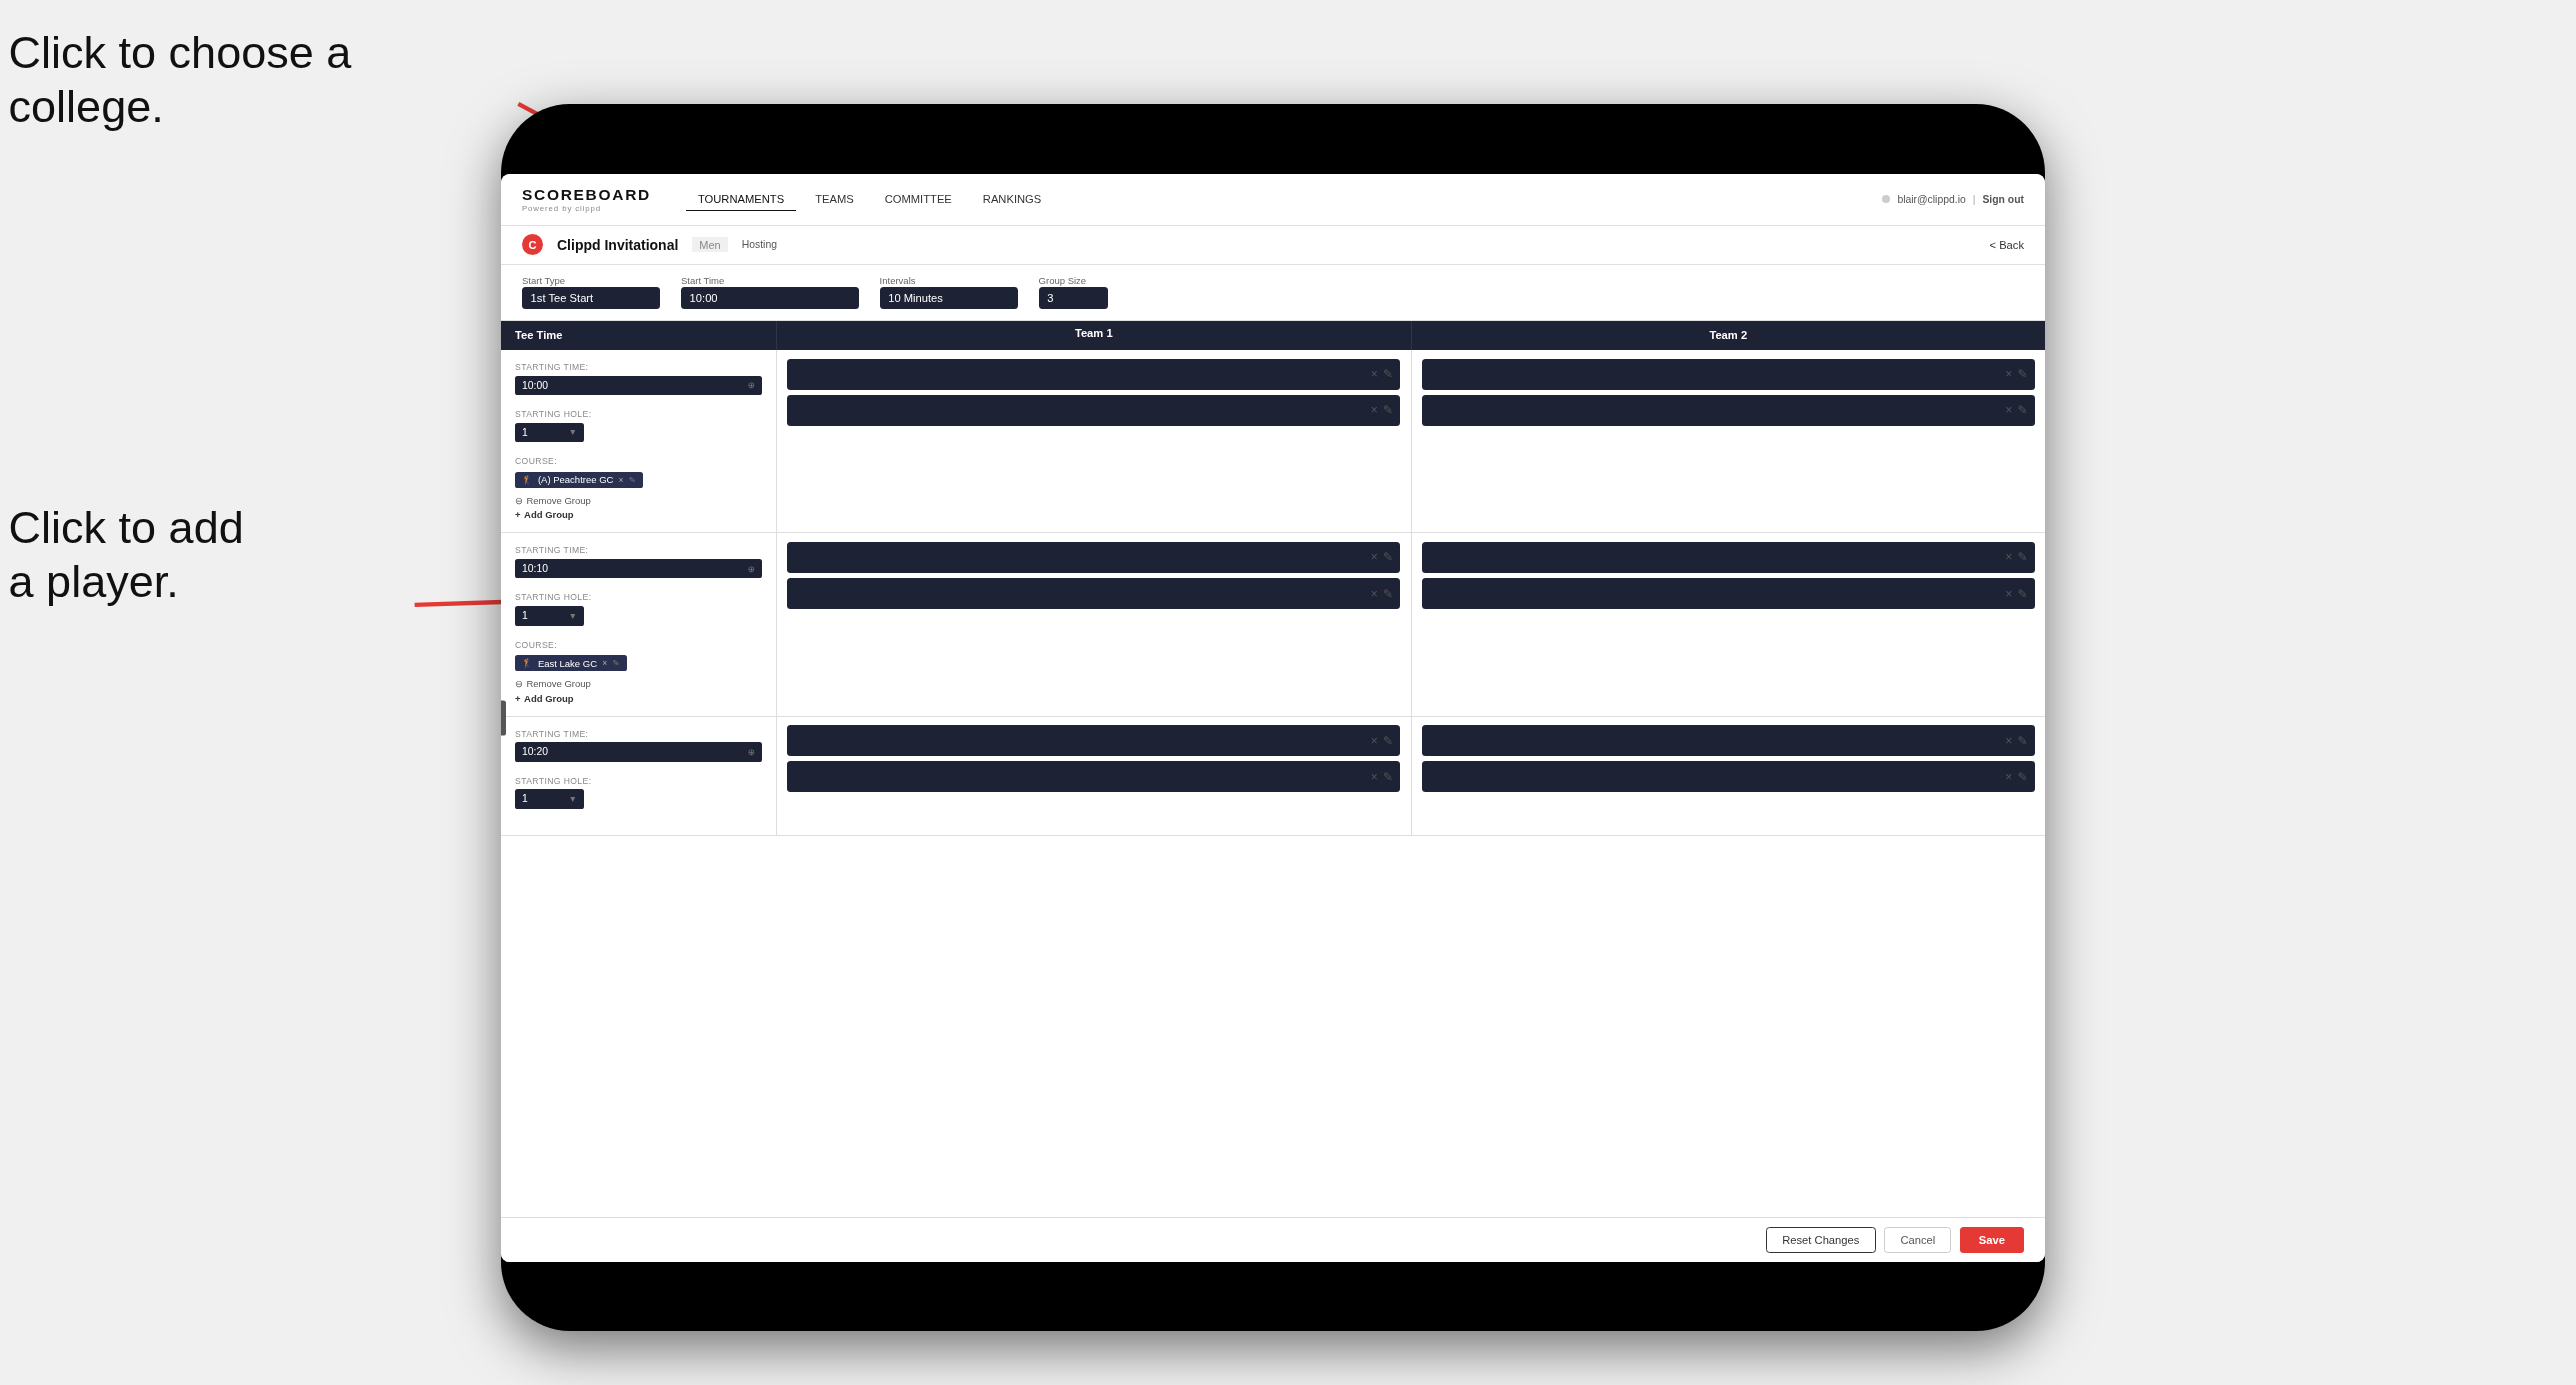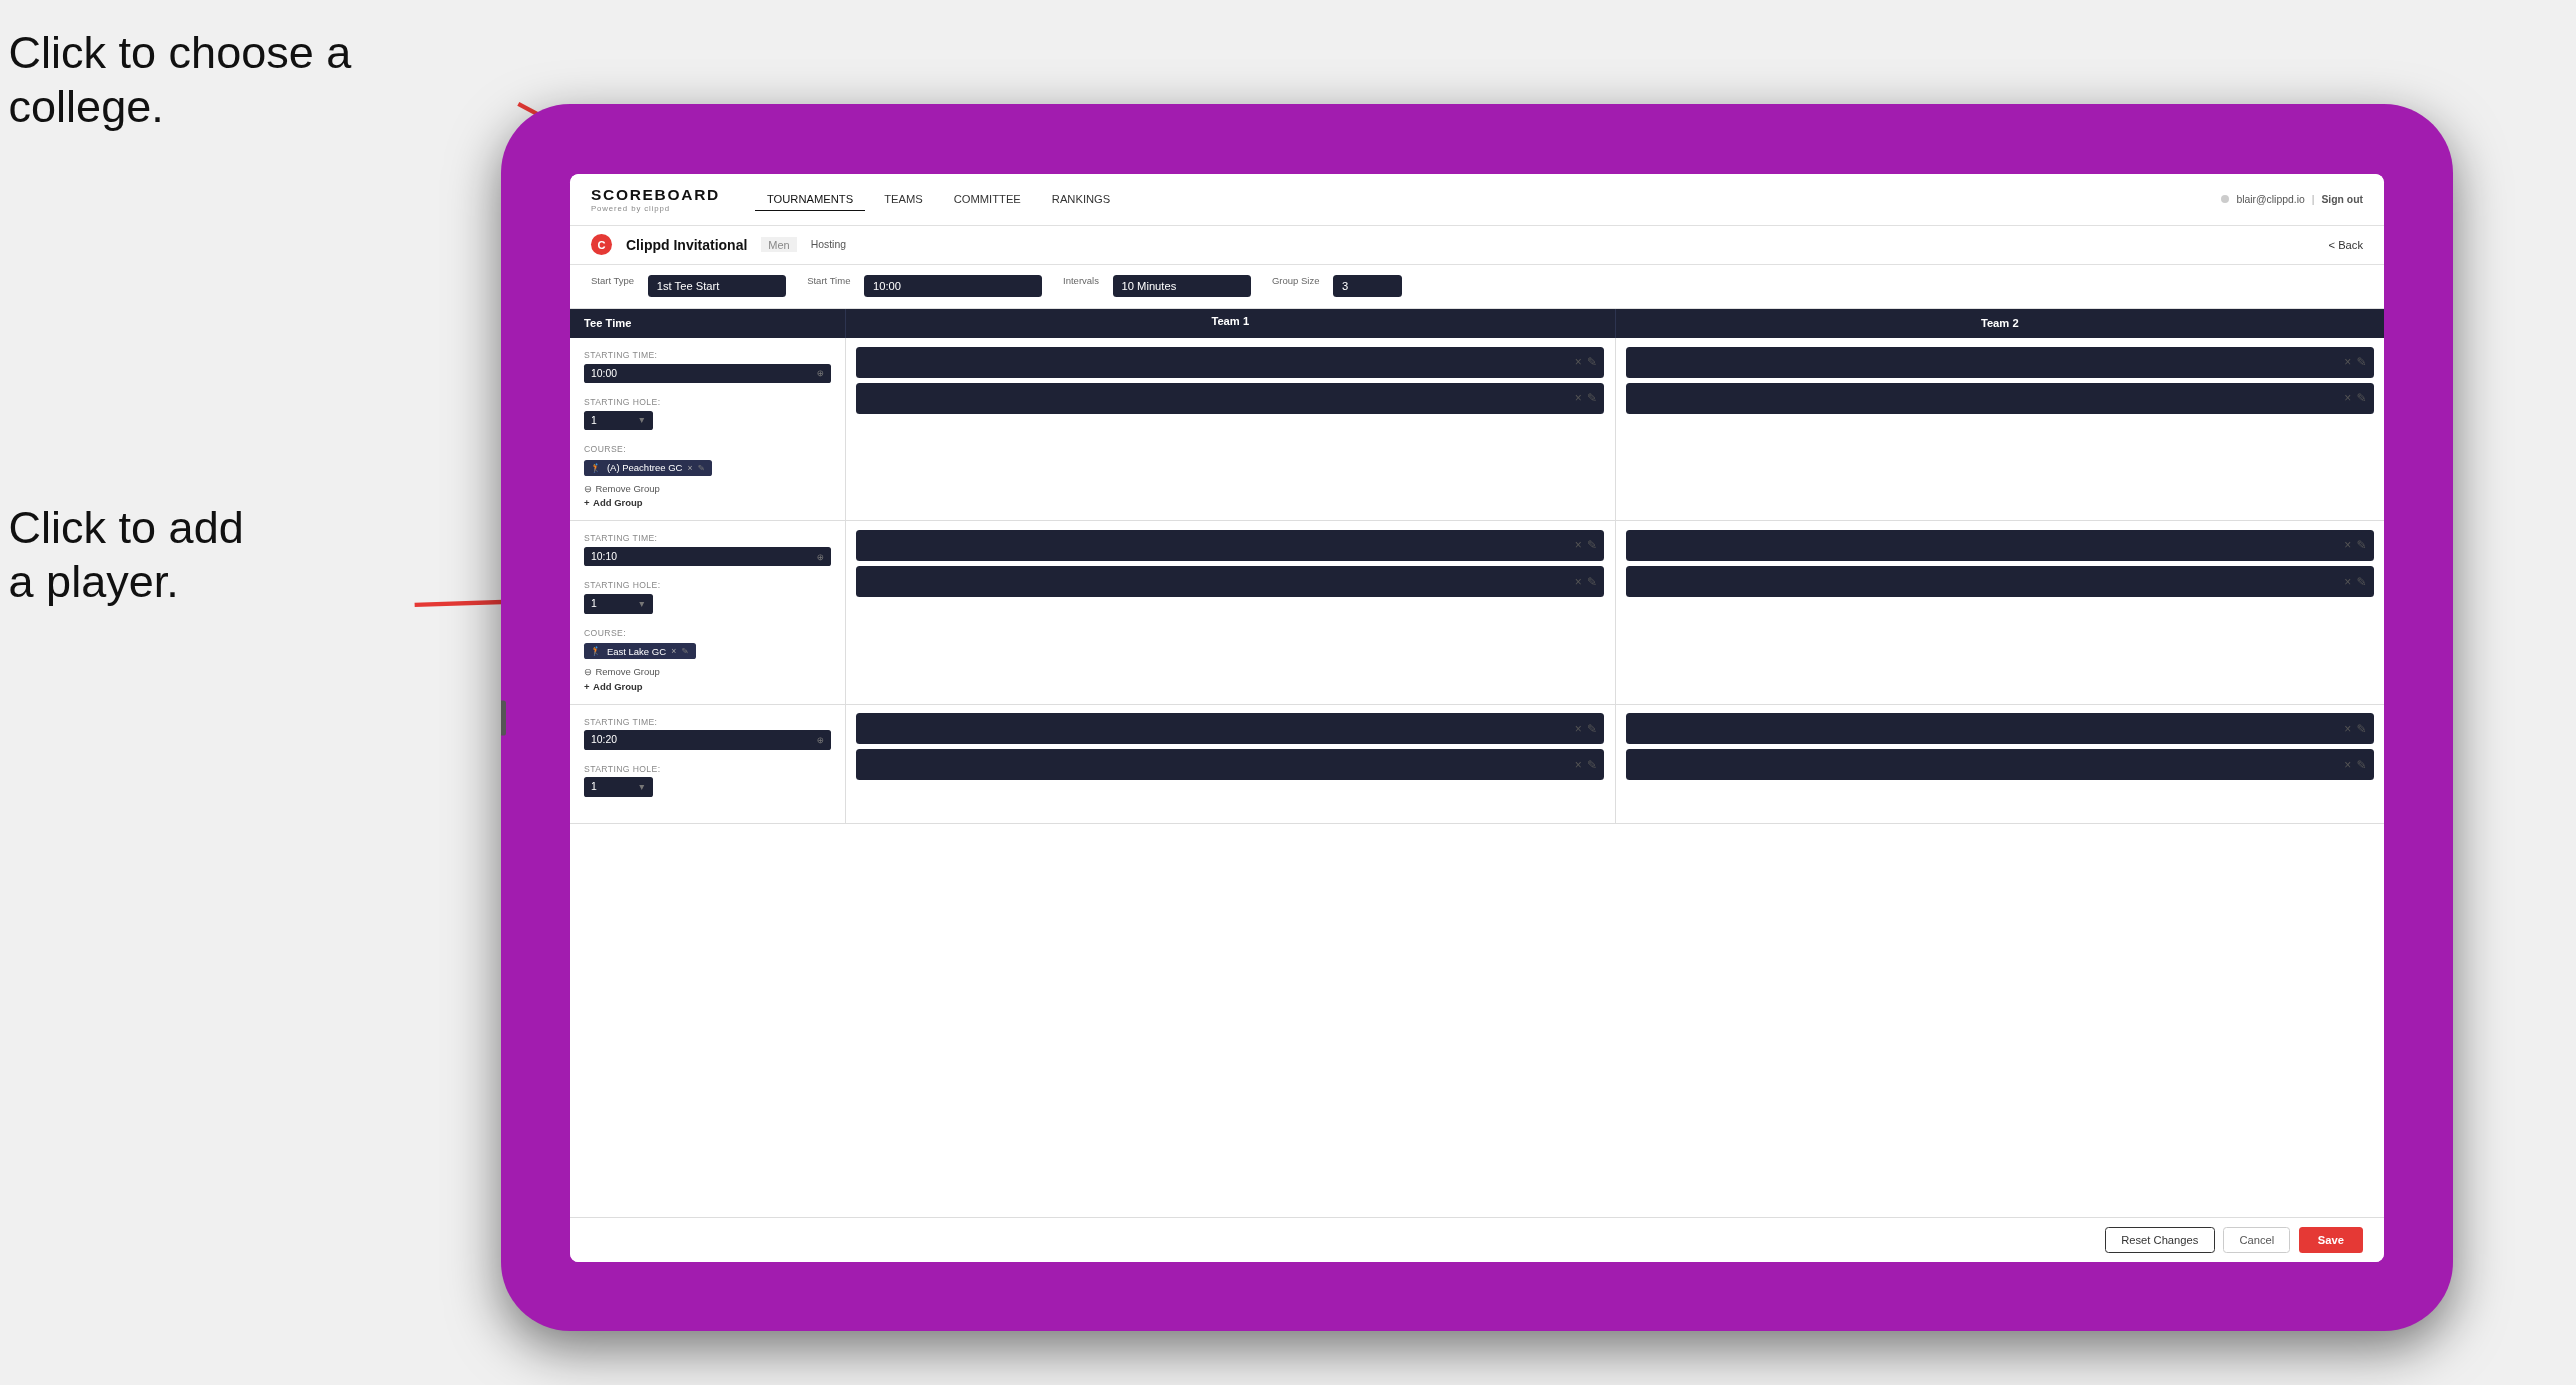--- a/index.html
+++ b/index.html
@@ -27,23 +27,23 @@
     .arrow-svg {
       position: absolute;
       pointer-events: none;
     }
 
     
     .tablet-frame {
       position: absolute;
       top: 104px;
       left: 501px;
-      width: 1952px;
+      width: 1544px;
       height: 1227px;
-      background: #a21caf;
+      background: #000000;
       border-radius: 69px;
       box-shadow: 0 17.3px 52px rgba(0,0,0,0.5);
       display: flex;
       align-items: center;
       justify-content: center;
     }
 
     .tablet-screen {
       width: 1814px;
       height: 1088px;
@@ -154,21 +154,22 @@
     .controls-row {
       background: #fff;
       padding: 10.4px 21px;
       display: flex;
       gap: 21px;
       border-bottom: 0.9px solid #e0e0e0;
       flex-shrink: 0;
     }
     .control-group {
       display: flex;
-      gap: 14px;
+      flex-direction: column;
+      gap: 1px;
     }
     .control-label {
       font-size: 9.5px;
       color: #666;
       font-weight: 500;
     }
     .control-select {
       background: #1e2235;
       color: #fff;
       border: none;

